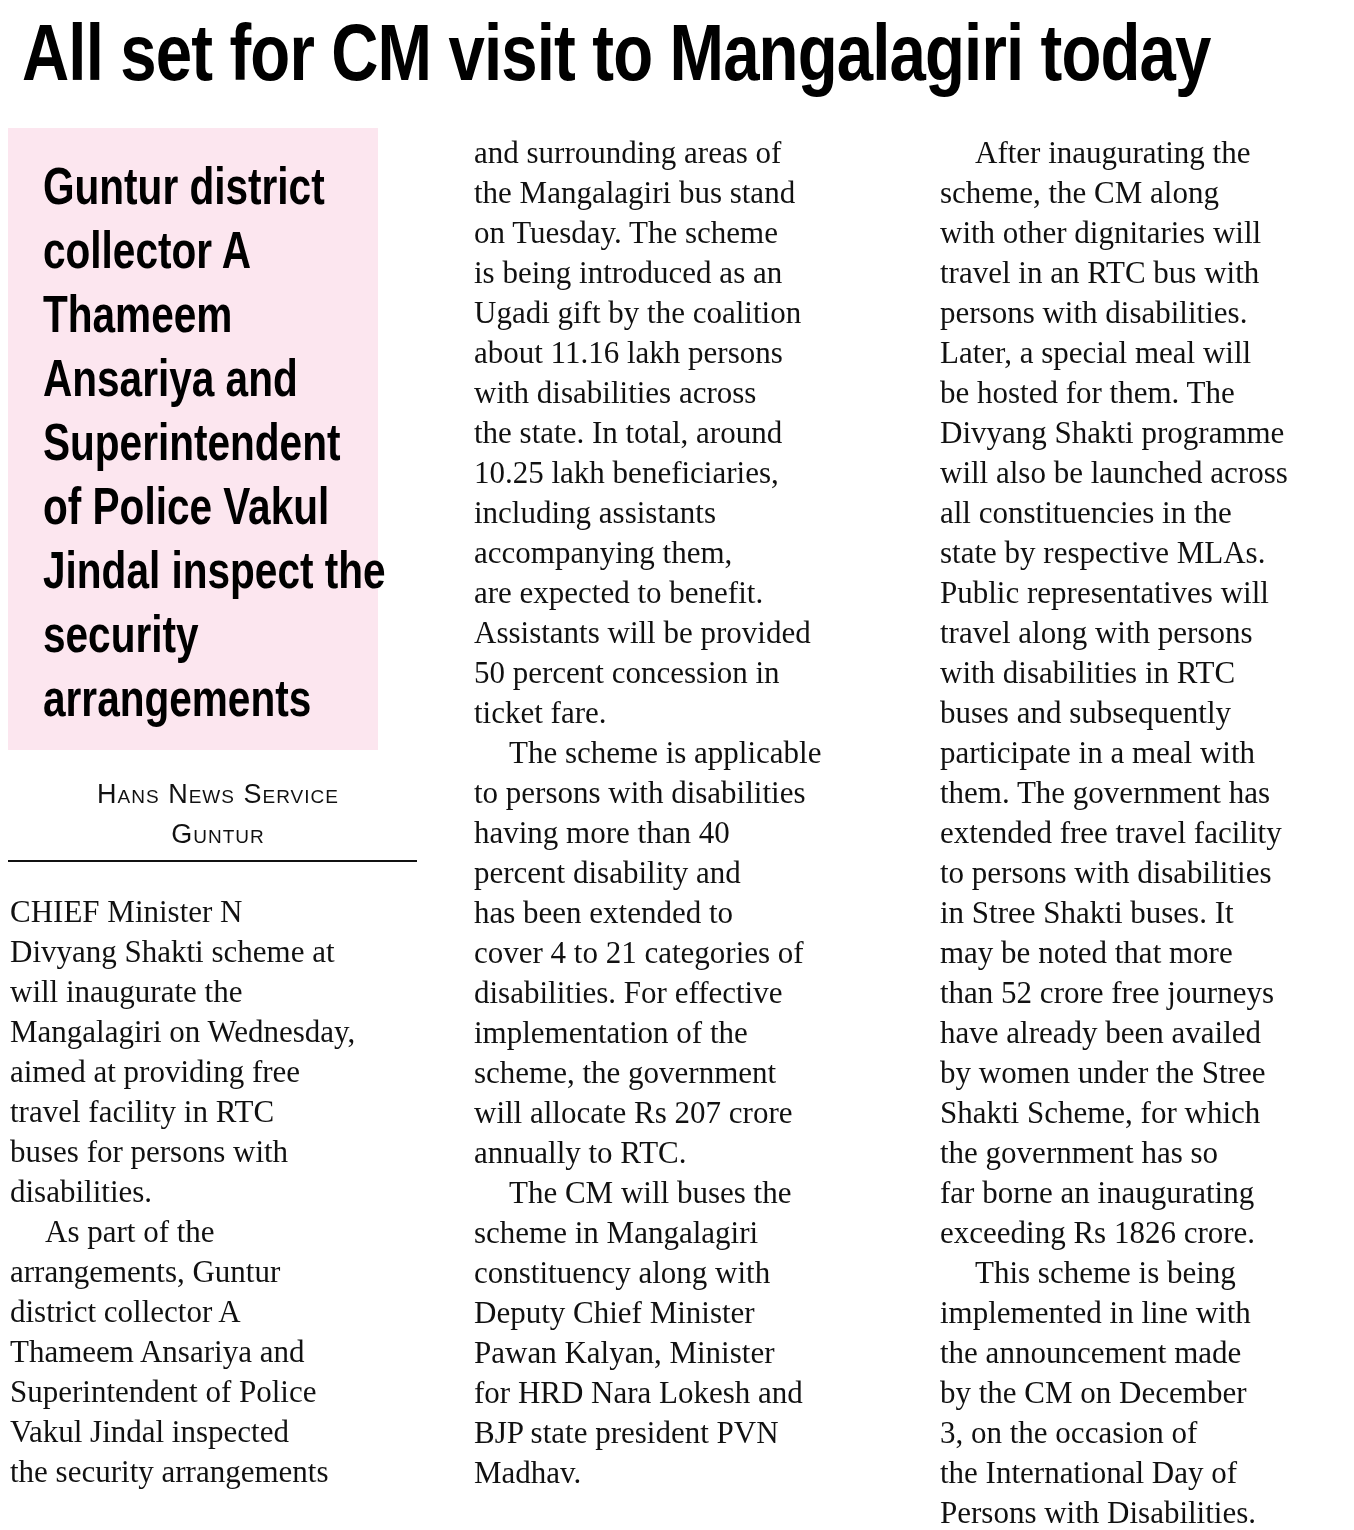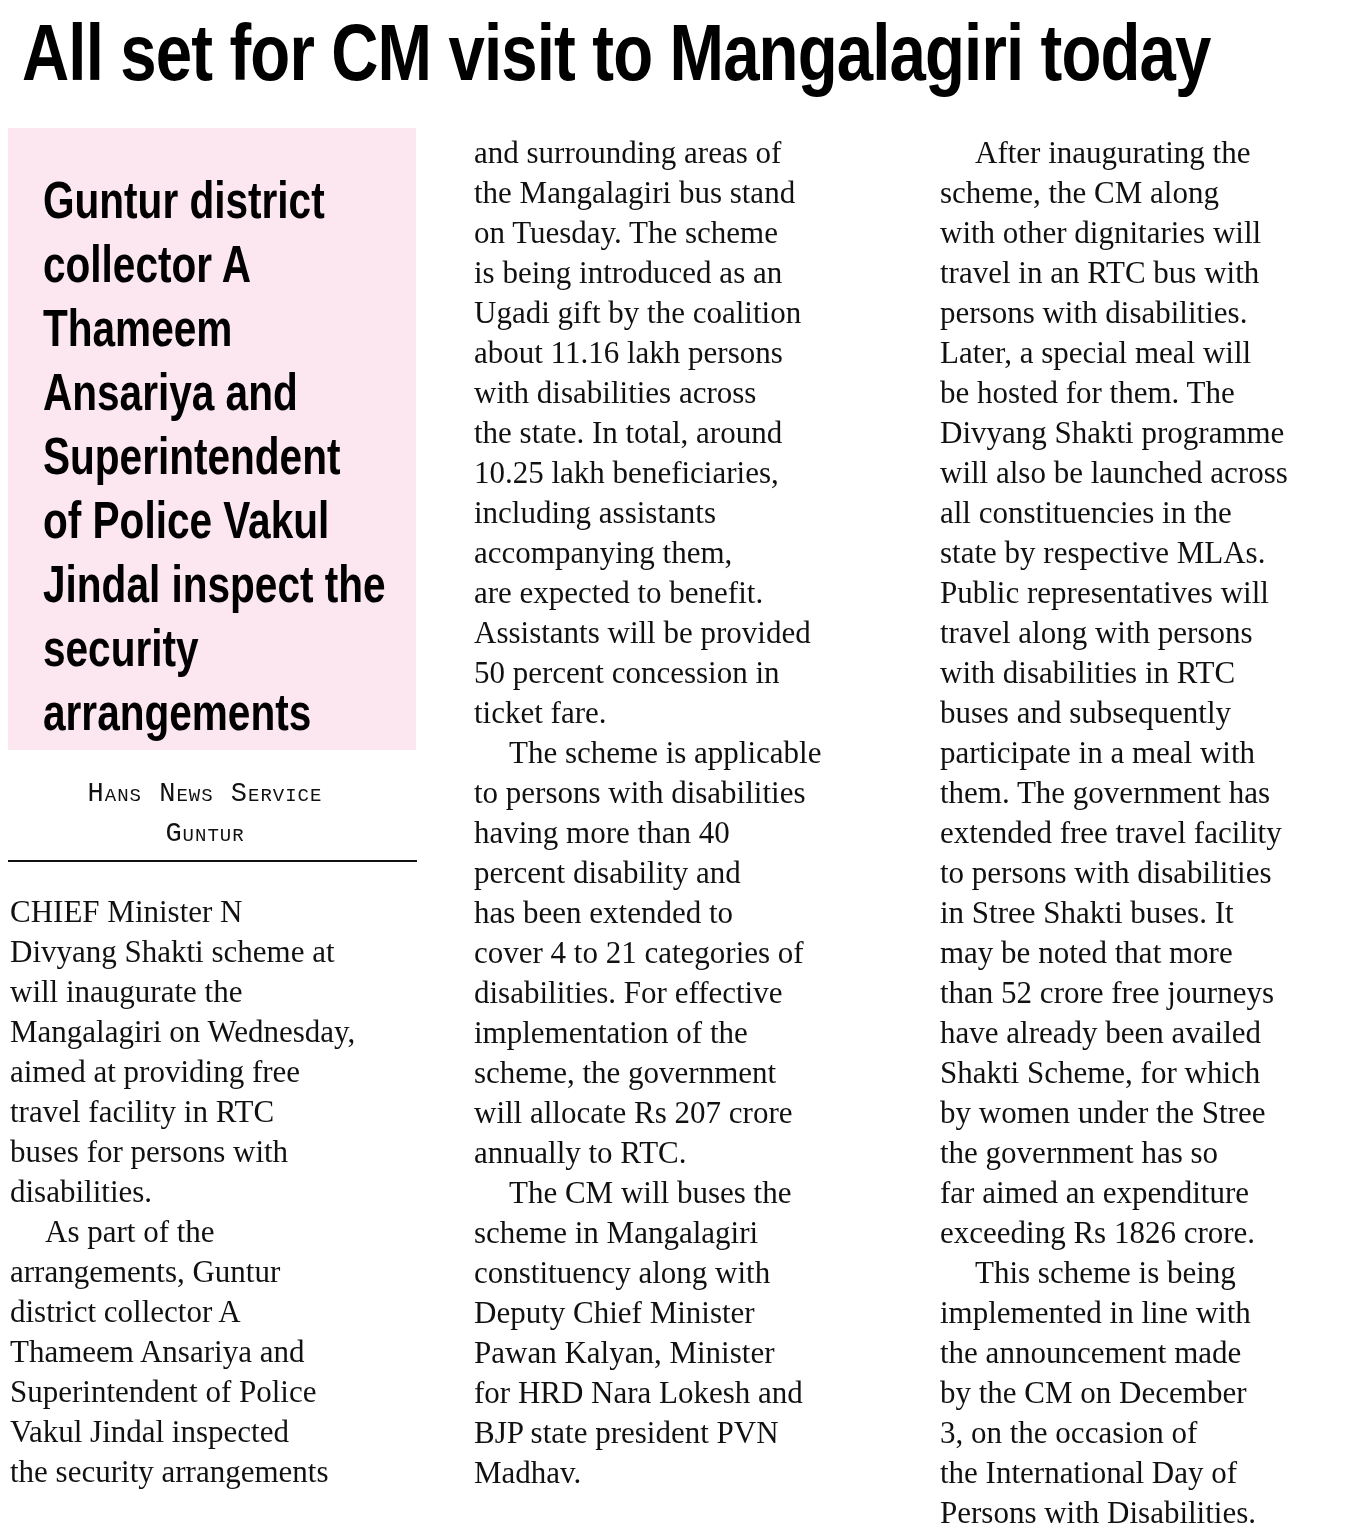--- a/index.html
+++ b/index.html
@@ -28,44 +28,44 @@
       letter-spacing: -1px;
       white-space: nowrap;
       transform-origin: left top;
       transform: scaleX(0.86) scaleY(1.06);
       color: #000;
     }
     .pullquote {
       position: absolute;
       left: 8px;
       top: 128px;
-      width: 408px;
+      width: 370px;
       height: 622px;
       background: #fce6ef;
       box-sizing: border-box;
-      padding: 40px 0 0 35px;
+      padding: 26px 0 0 35px;
     }
     .pullquote-text {
       font-family: "Liberation Sans", sans-serif;
       font-weight: bold;
       font-size: 52px;
       line-height: 64px;
       color: #000;
       width: 440px;
       transform-origin: left top;
       transform: scaleX(0.78);
       margin: 0;
     }
     .byline {
       position: absolute;
-      left: 0;
+      left: 13px;
       top: 774px;
       width: 410px;
       text-align: center;
-      font-family: Liberation Mono, monospace;
+      font-family: Liberation Sans, sans-serif;
       font-size: 27px;
       line-height: 40px;
       font-variant: small-caps;
       letter-spacing: 1px;
       color: #111;
     }
     .byline div { margin: 0; }
     .divider {
       position: absolute;
       left: 8px;
@@ -173,24 +173,24 @@
     <span class="line">with disabilities in RTC</span>
     <span class="line">buses and subsequently</span>
     <span class="line">participate in a meal with</span>
     <span class="line">them. The government has</span>
     <span class="line">extended free travel facility</span>
     <span class="line">to persons with disabilities</span>
     <span class="line">in Stree Shakti buses. It</span>
     <span class="line">may be noted that more</span>
     <span class="line">than 52 crore free journeys</span>
     <span class="line">have already been availed</span>
+    <span class="line">by women under the Stree</span>
     <span class="line">Shakti Scheme, for which</span>
-    <span class="line">by women under the Stree</span>
     <span class="line">the government has so</span>
-    <span class="line">far aimed an expenditure</span>
+    <span class="line">far borne an inaugurating</span>
     <span class="line">exceeding Rs 1826 crore.</span>
     <span class="line indent">This scheme is being</span>
     <span class="line">implemented in line with</span>
     <span class="line">the announcement made</span>
     <span class="line">by the CM on December</span>
     <span class="line">3, on the occasion of</span>
     <span class="line">the International Day of</span>
     <span class="line">Persons with Disabilities.</span>
   </div>
 

